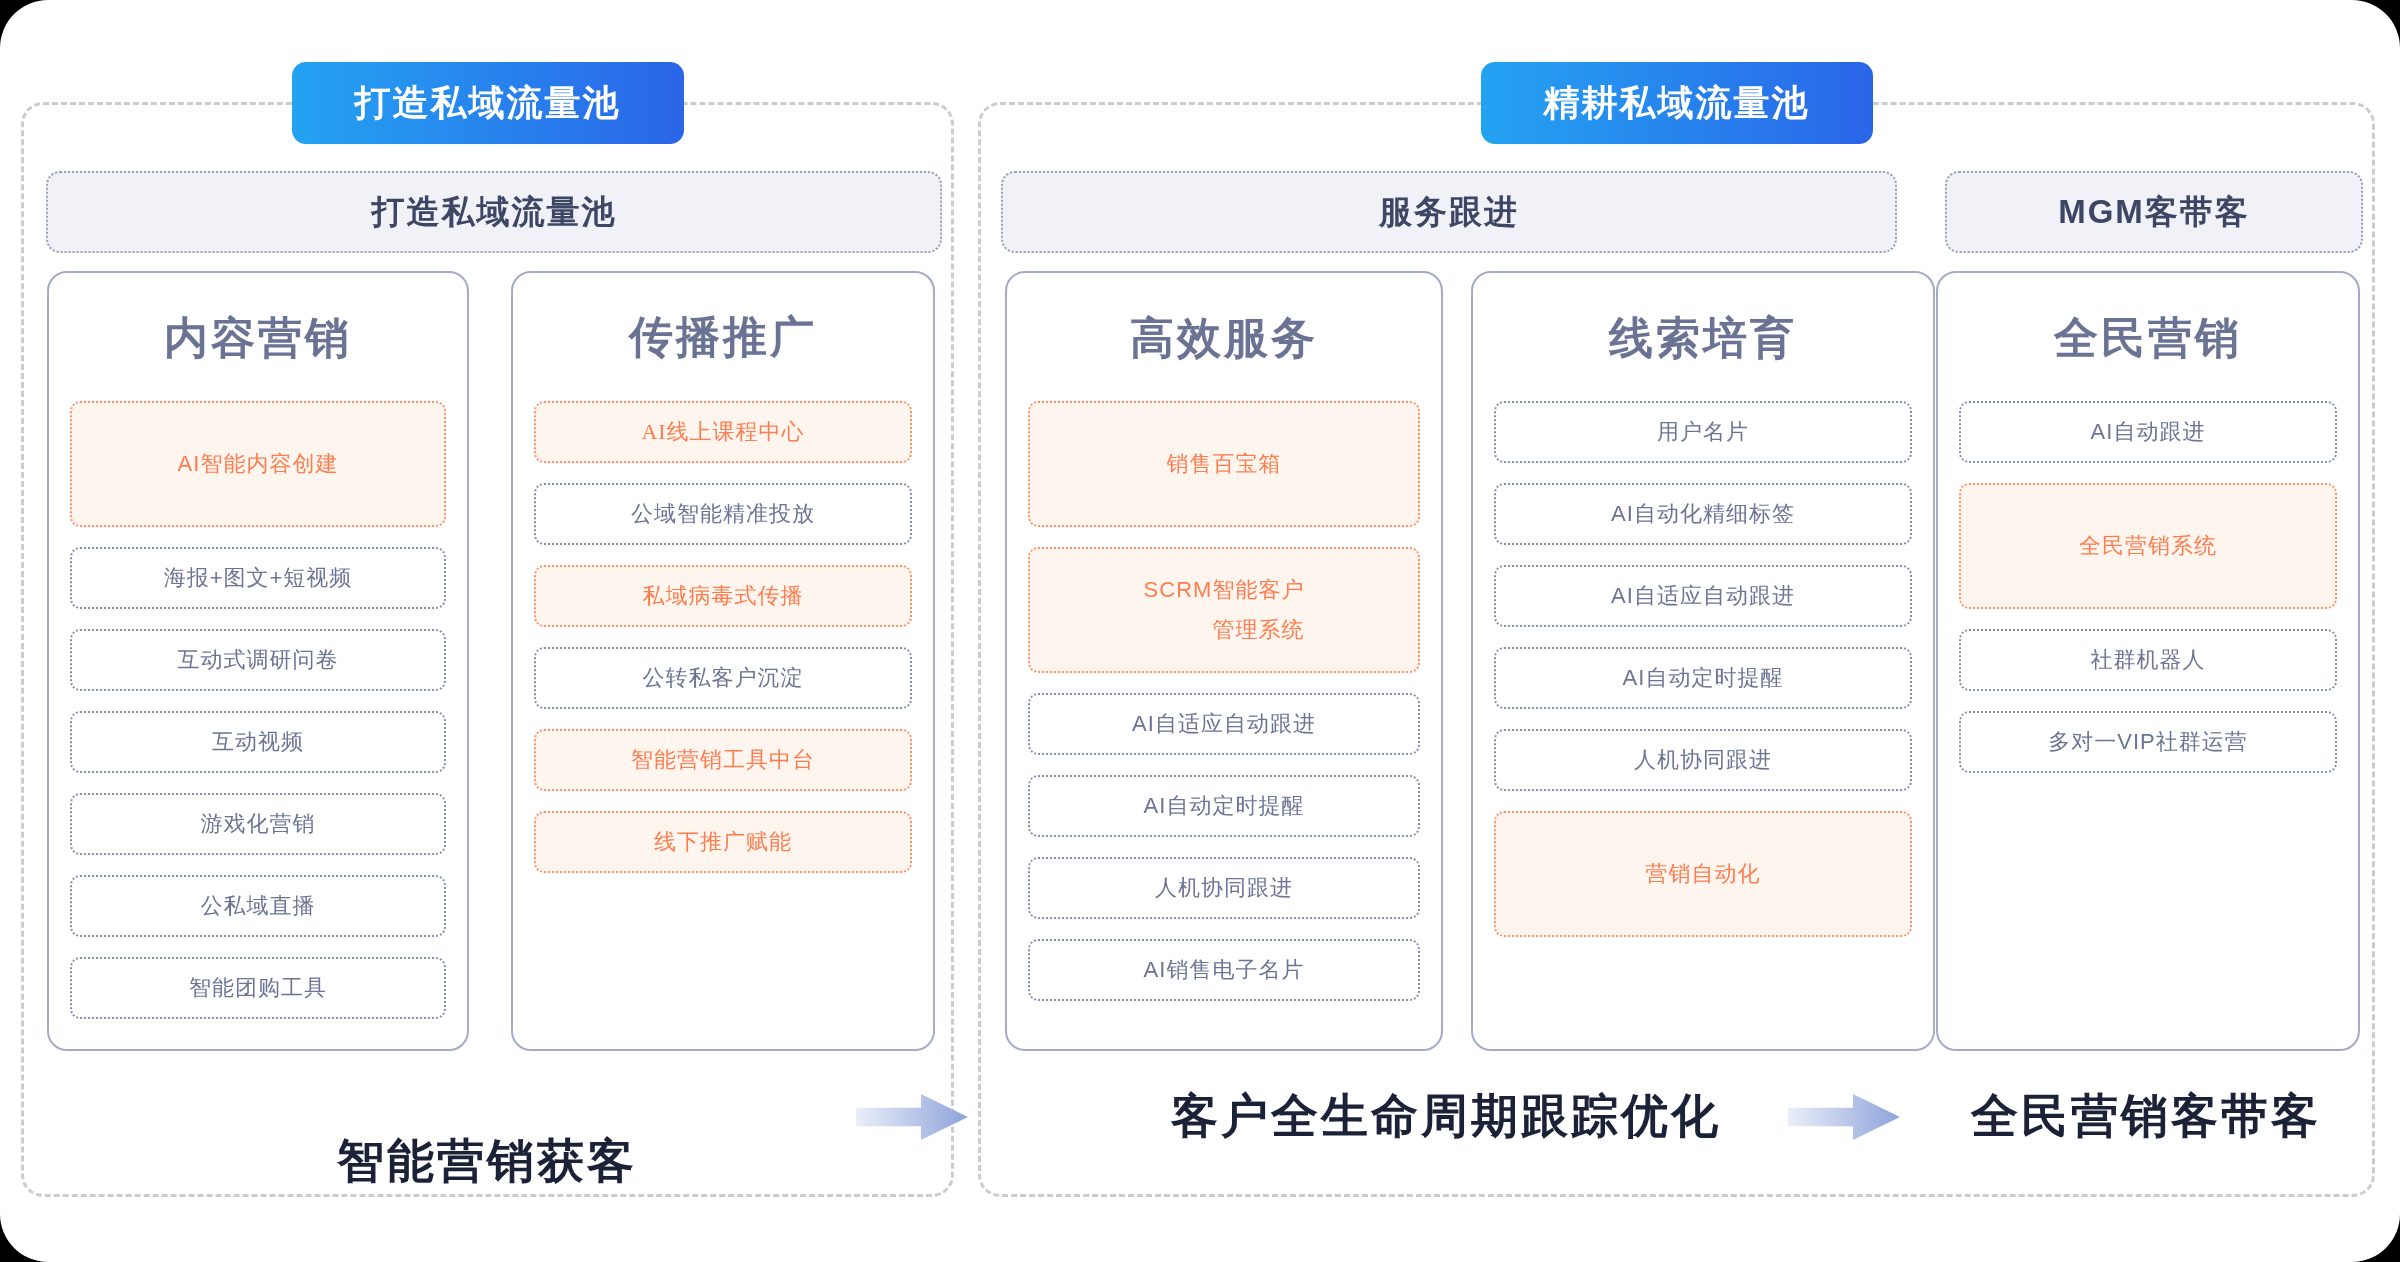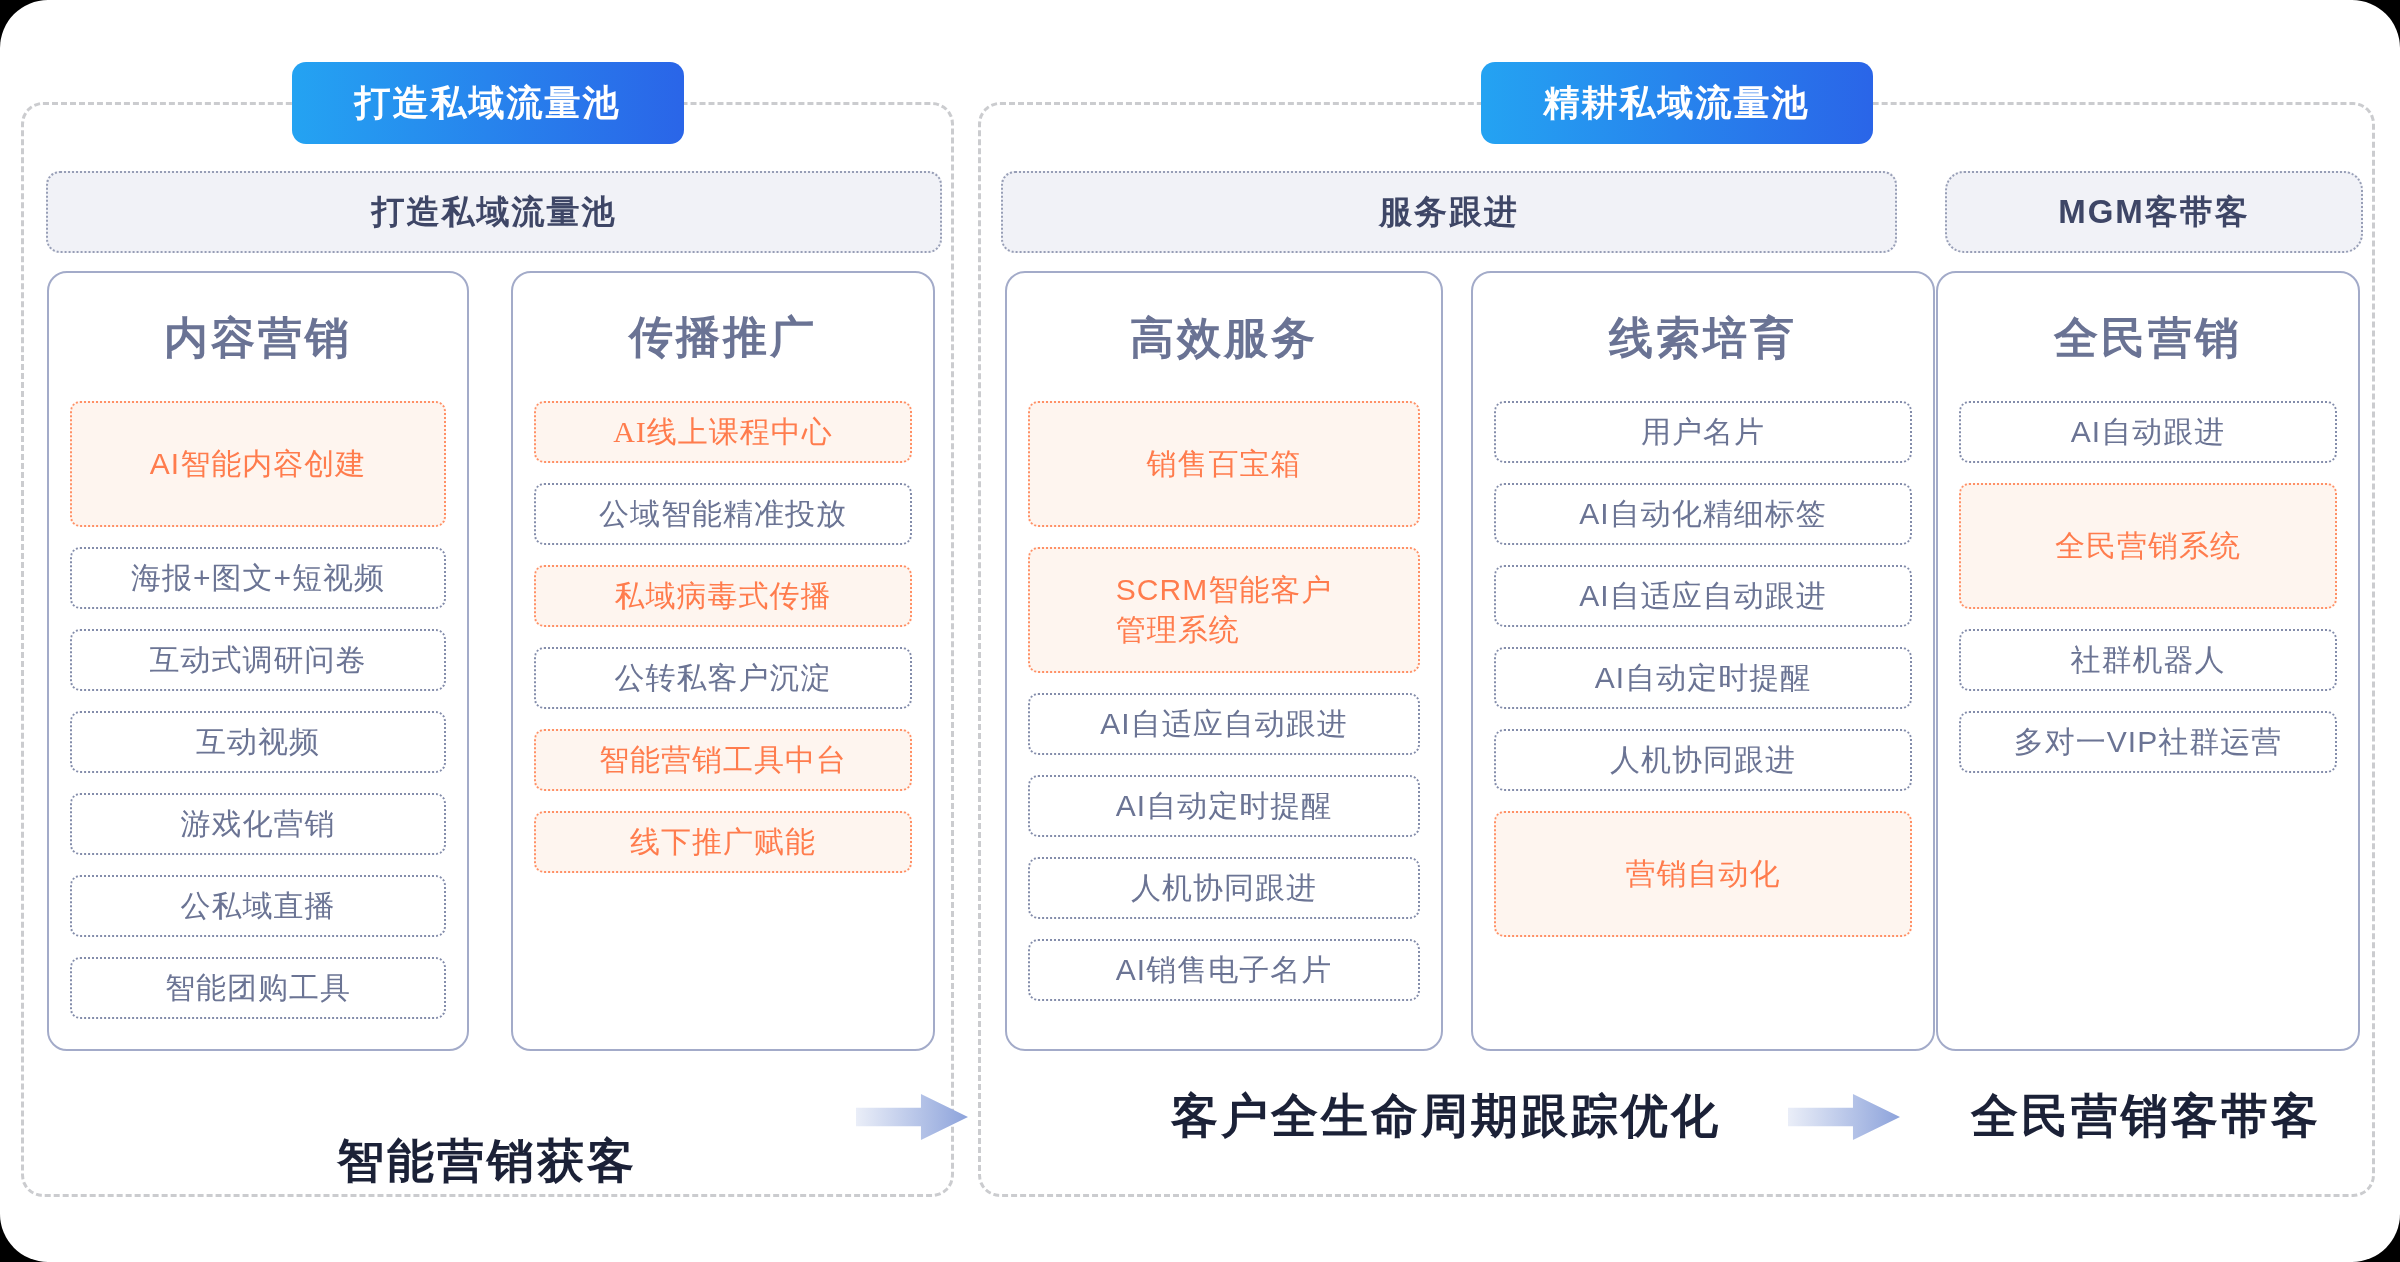--- a/index.html
+++ b/index.html
@@ -23,21 +23,21 @@
 
   .col{position:absolute;top:166px;height:780px;border:2px solid #a3abc9;border-radius:20px;
     box-sizing:border-box;background:#fff;padding:28px 21px 10px 21px;
     display:flex;flex-direction:column;}
   .col-title{height:74px;line-height:74px;text-align:center;color:#6a7394;
     font-size:44px;font-weight:bold;letter-spacing:3px;margin-bottom:26px;}
 
   .item{height:62px;margin-bottom:20px;border:2px dotted #848dab;border-radius:10px;
     background:#fff;box-sizing:border-box;flex:none;
     display:flex;align-items:center;justify-content:center;
-    color:#6b7494;font-size:30px;letter-spacing:1px;text-align:left;
+    color:#6b7494;font-size:22px;letter-spacing:1px;text-align:right;
     white-space:pre-line;line-height:40px;}
   .item.tall{height:126px;}
   .item.hl{border:2px dotted #ff9066;background:#fef5ef;color:#ff7c4d;}
 
   .caption{position:absolute;top:1088px;height:56px;line-height:56px;text-align:center;
     color:#1b2137;font-size:47px;font-weight:bold;letter-spacing:3px;}
   .cap-1{left:187px;width:600px;margin-top:45px;}
   .cap-2{left:996px;width:900px;}
   .cap-3{left:1846px;width:600px;}
 
@@ -74,21 +74,21 @@
       <div class="item hl">私域病毒式传播</div>
       <div class="item">公转私客户沉淀</div>
       <div class="item hl">智能营销工具中台</div>
       <div class="item hl">线下推广赋能</div>
     </div>
   </div>
 
   <div class="panel panel-right">
     <div class="badge">精耕私域流量池</div>
     <div class="hdr" style="left:20px;width:896px;">服务跟进</div>
-    <div class="hdr" style="left:964px;width:418px;border-radius:19px;">MGM客带客</div>
+    <div class="hdr" style="left:964px;width:418px;">MGM客带客</div>
 
     <div class="col" style="left:24px;width:438px;">
       <div class="col-title">高效服务</div>
       <div class="item hl tall">销售百宝箱</div>
       <div class="item hl tall">SCRM智能客户
 管理系统</div>
       <div class="item">AI自适应自动跟进</div>
       <div class="item">AI自动定时提醒</div>
       <div class="item">人机协同跟进</div>
       <div class="item">AI销售电子名片</div>

